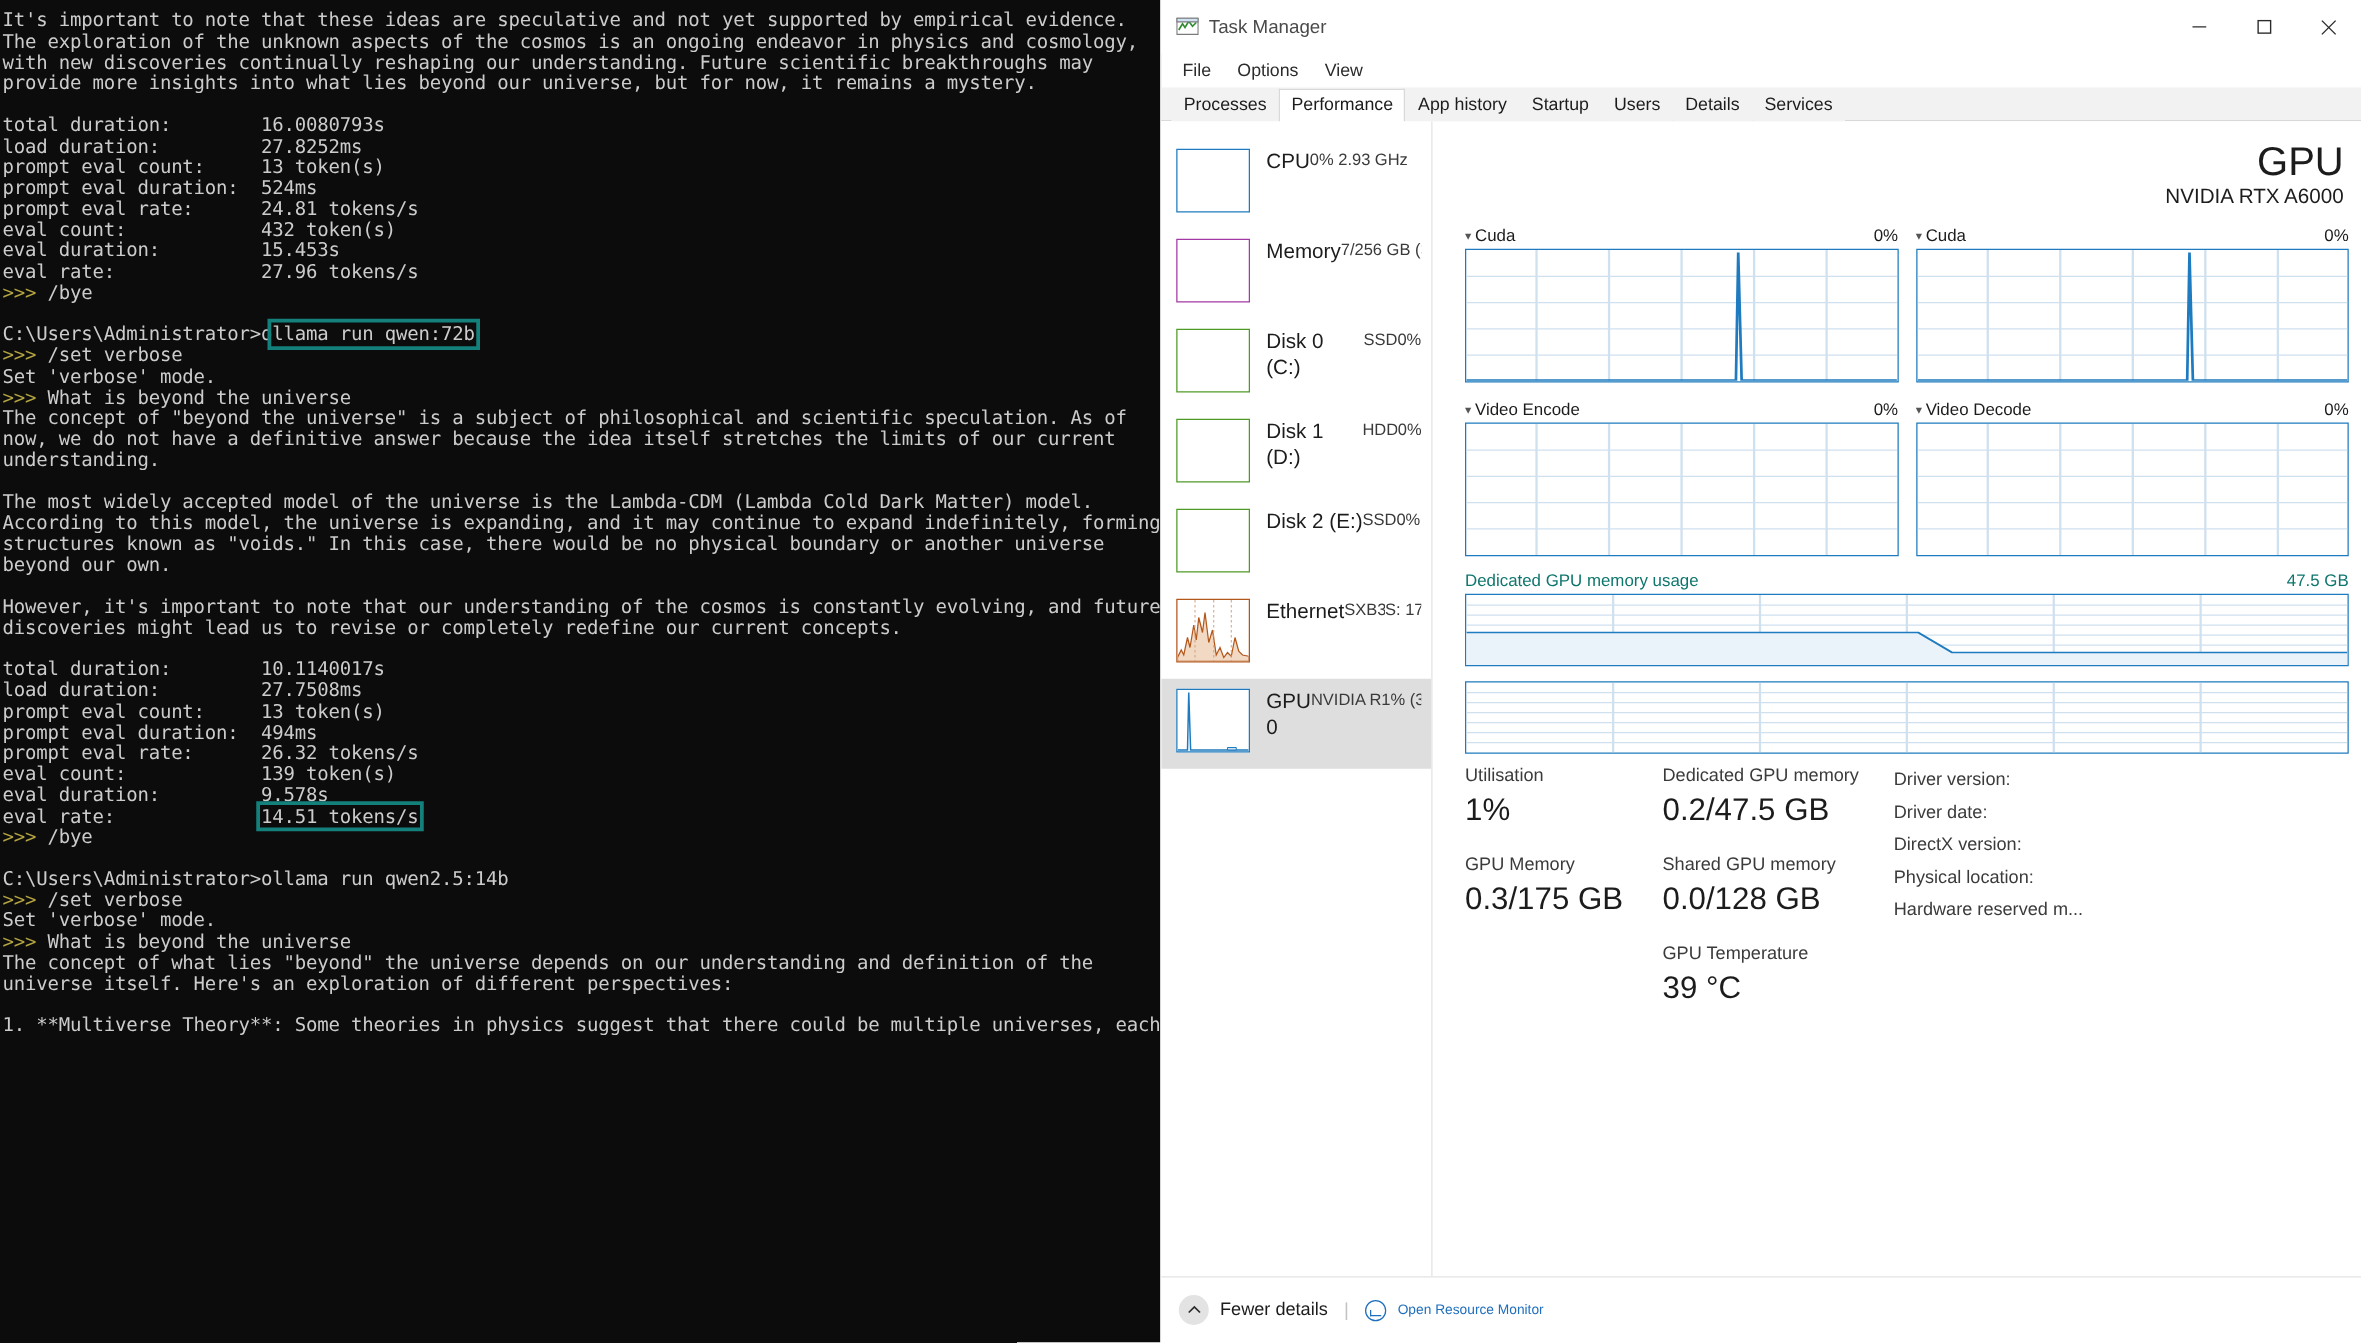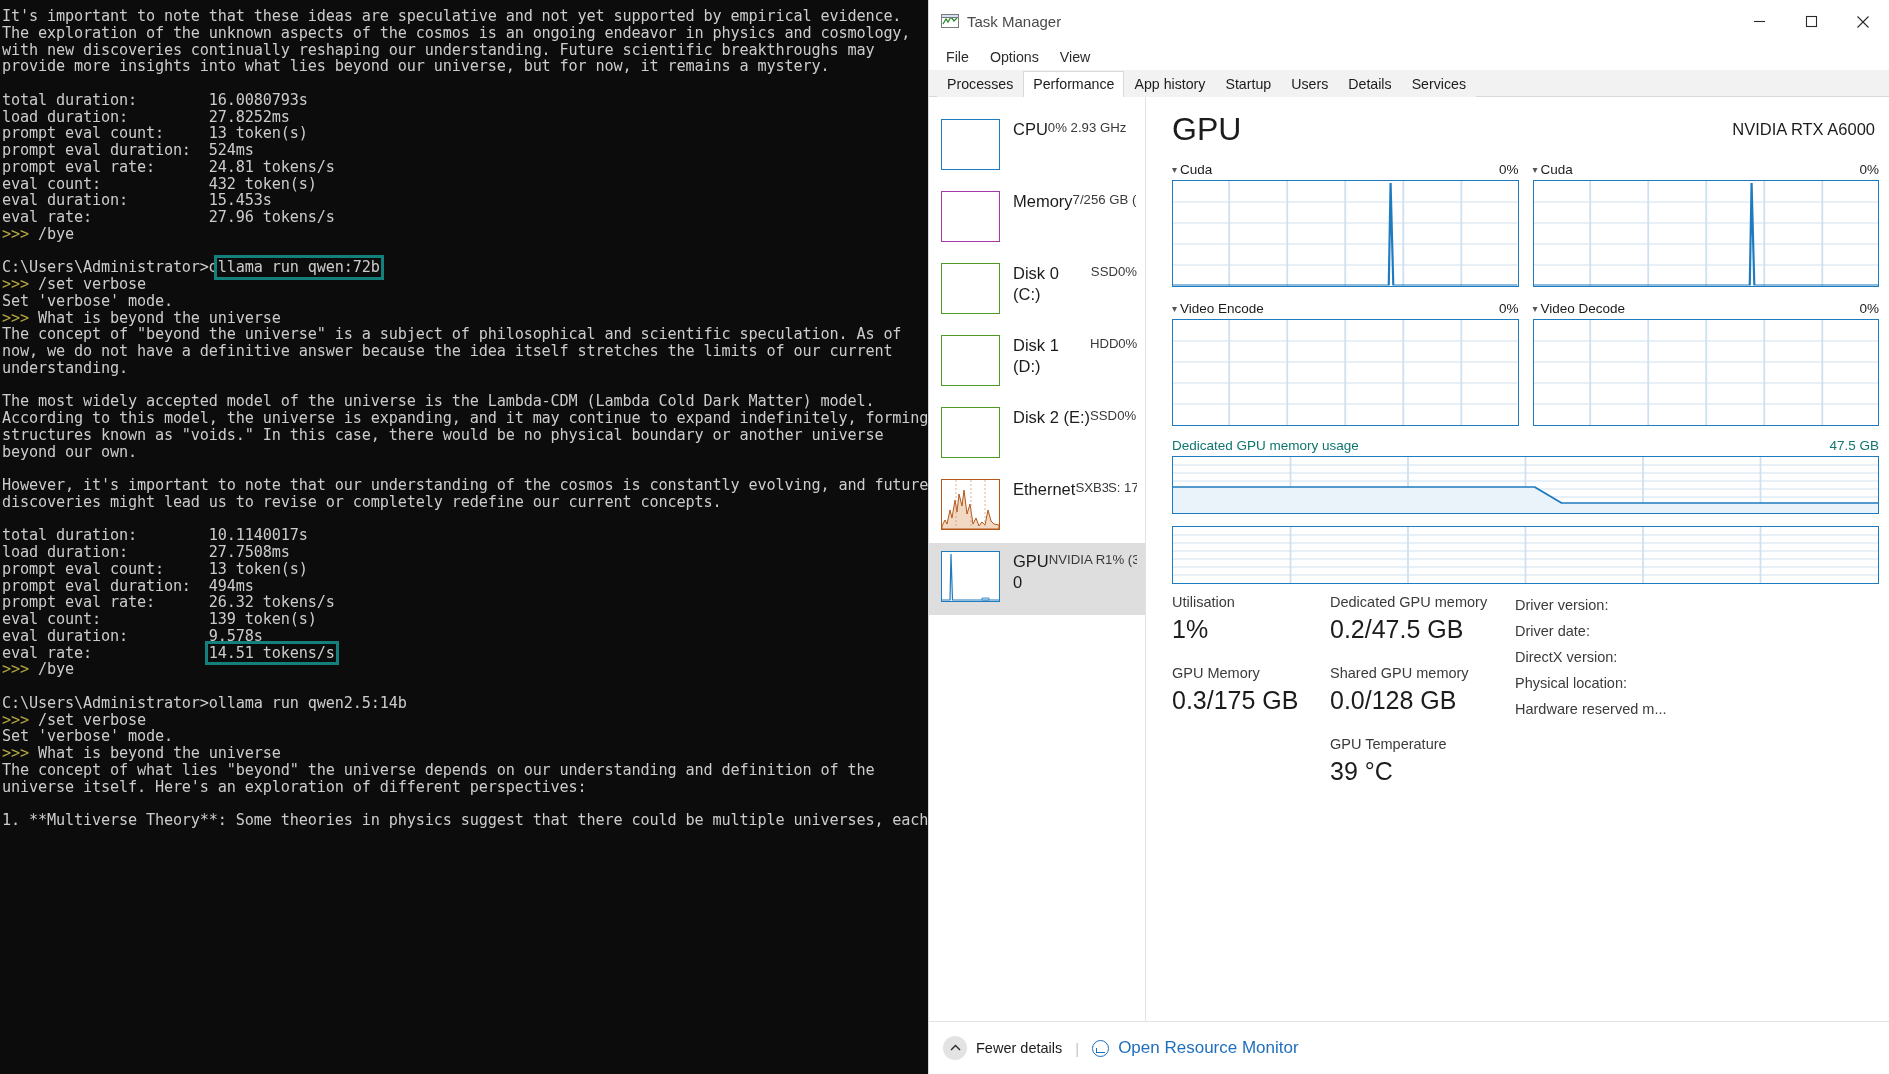--- a/index.html
+++ b/index.html
@@ -136,21 +136,21 @@
     width: 59px; height: 51px; background: #ffffff; flex: none;
     position: relative; overflow: hidden;
   }
   .tm-thumb svg { display:block; position:absolute; left:0; top:0; }
   .tm-side-text { display: flex; flex-direction: row; min-width: 0; }
   .tm-side-name { font-size: 16.5px; color: #1c1c1c; line-height: 21px; }
   .tm-side-sub { font-size: 13.2px; color: #3a3a3a; line-height: 18px; white-space: nowrap; overflow:hidden; }
 
   
   #tm-detail { flex: 1; padding: 14px 0 0 26px; position: relative; min-width: 0; overflow: hidden; }
-  #tm-detail-head { display: flex; align-items: center; padding-right: 14px; }
+  #tm-detail-head { display: flex; align-items: flex-end; padding-right: 14px; flex-direction: column; }
   #tm-detail-title { font-size: 32px; color: #1c1c1c; font-weight: normal; }
   #tm-detail-model { margin-left: auto; font-size: 16.5px; color: #1c1c1c; white-space: nowrap; }
 
   .graph-row { display: flex; gap: 14px; margin-top: 14px; padding-right: 10px; }
   .graph-cell { flex: 1; min-width: 0; }
   .graph-head { display: flex; align-items: center; font-size: 13.5px; color: #1c1c1c; }
   .graph-head .caret { margin-right: 3px; font-size: 10px; color: #555; }
   .graph-head .right { margin-left: auto; color: #1c1c1c; }
   .graph-box {
     margin-top: 3px; height: 107px; border: 1px solid #1e7bbf; background: #ffffff;
@@ -187,21 +187,21 @@
   #fewer-label { font-size: 14.5px; color: #1c1c1c; }
   #tm-footer-sep { color: #c4c4c4; font-size: 15px; margin: 0 4px; }
   #res-mon-icon {
     width: 17px; height: 17px; border-radius: 50%; border: 1.6px solid #1f6fbd;
     position: relative; flex:none;
   }
   #res-mon-icon::after {
     content:""; position:absolute; left: 3px; top: 7px; width: 8px; height: 4px;
     border-left: 1.6px solid #1f6fbd; border-bottom: 1.6px solid #1f6fbd;
   }
-  #res-mon-label { font-size: 17px; color: #1f6fbd; }
+  #res-mon-label { font-size: 11px; color: #1f6fbd; }
 </style>
 </head>
 <body>
 
 <div id="root">
 
   <div id="cmd-window">
     <div id="cmd-body">
       <div id="cmd-text"><div class="ln">It's important to note that these ideas are speculative and not yet supported by empirical evidence.</div><div class="ln">The exploration of the unknown aspects of the cosmos is an ongoing endeavor in physics and cosmology,</div><div class="ln">with new discoveries continually reshaping our understanding. Future scientific breakthroughs may</div><div class="ln">provide more insights into what lies beyond our universe, but for now, it remains a mystery.</div><div class="ln"></div><div class="ln">total duration:        16.0080793s</div><div class="ln">load duration:         27.8252ms</div><div class="ln">prompt eval count:     13 token(s)</div><div class="ln">prompt eval duration:  524ms</div><div class="ln">prompt eval rate:      24.81 tokens/s</div><div class="ln">eval count:            432 token(s)</div><div class="ln">eval duration:         15.453s</div><div class="ln">eval rate:             27.96 tokens/s</div><div class="ln"><span class="prompt-chev">&gt;&gt;&gt;</span><span> /bye</span></div><div class="ln"></div><div class="ln"><span>C:\Users\Administrator&gt;o</span><span class="hl" style="outline-color: rgb(20, 128, 124);">llama run qwen:72b</span><span></span></div><div class="ln"><span class="prompt-chev">&gt;&gt;&gt;</span><span> /set verbose</span></div><div class="ln">Set 'verbose' mode.</div><div class="ln"><span class="prompt-chev">&gt;&gt;&gt;</span><span> What is beyond the universe</span></div><div class="ln">The concept of "beyond the universe" is a subject of philosophical and scientific speculation. As of</div><div class="ln">now, we do not have a definitive answer because the idea itself stretches the limits of our current</div><div class="ln">understanding.</div><div class="ln"></div><div class="ln">The most widely accepted model of the universe is the Lambda-CDM (Lambda Cold Dark Matter) model.</div><div class="ln">According to this model, the universe is expanding, and it may continue to expand indefinitely, forming</div><div class="ln">structures known as "voids." In this case, there would be no physical boundary or another universe</div><div class="ln">beyond our own.</div><div class="ln"></div><div class="ln">However, it's important to note that our understanding of the cosmos is constantly evolving, and future</div><div class="ln">discoveries might lead us to revise or completely redefine our current concepts.</div><div class="ln"></div><div class="ln">total duration:        10.1140017s</div><div class="ln">load duration:         27.7508ms</div><div class="ln">prompt eval count:     13 token(s)</div><div class="ln">prompt eval duration:  494ms</div><div class="ln">prompt eval rate:      26.32 tokens/s</div><div class="ln">eval count:            139 token(s)</div><div class="ln">eval duration:         9.578s</div><div class="ln"><span>eval rate:             </span><span class="hl" style="outline-color: rgb(20, 128, 124);">14.51 tokens/s</span><span></span></div><div class="ln"><span class="prompt-chev">&gt;&gt;&gt;</span><span> /bye</span></div><div class="ln"></div><div class="ln">C:\Users\Administrator&gt;ollama run qwen2.5:14b</div><div class="ln"><span class="prompt-chev">&gt;&gt;&gt;</span><span> /set verbose</span></div><div class="ln">Set 'verbose' mode.</div><div class="ln"><span class="prompt-chev">&gt;&gt;&gt;</span><span> What is beyond the universe</span></div><div class="ln">The concept of what lies "beyond" the universe depends on our understanding and definition of the</div><div class="ln">universe itself. Here's an exploration of different perspectives:</div><div class="ln"></div><div class="ln">1. **Multiverse Theory**: Some theories in physics suggest that there could be multiple universes, each</div></div>
 

